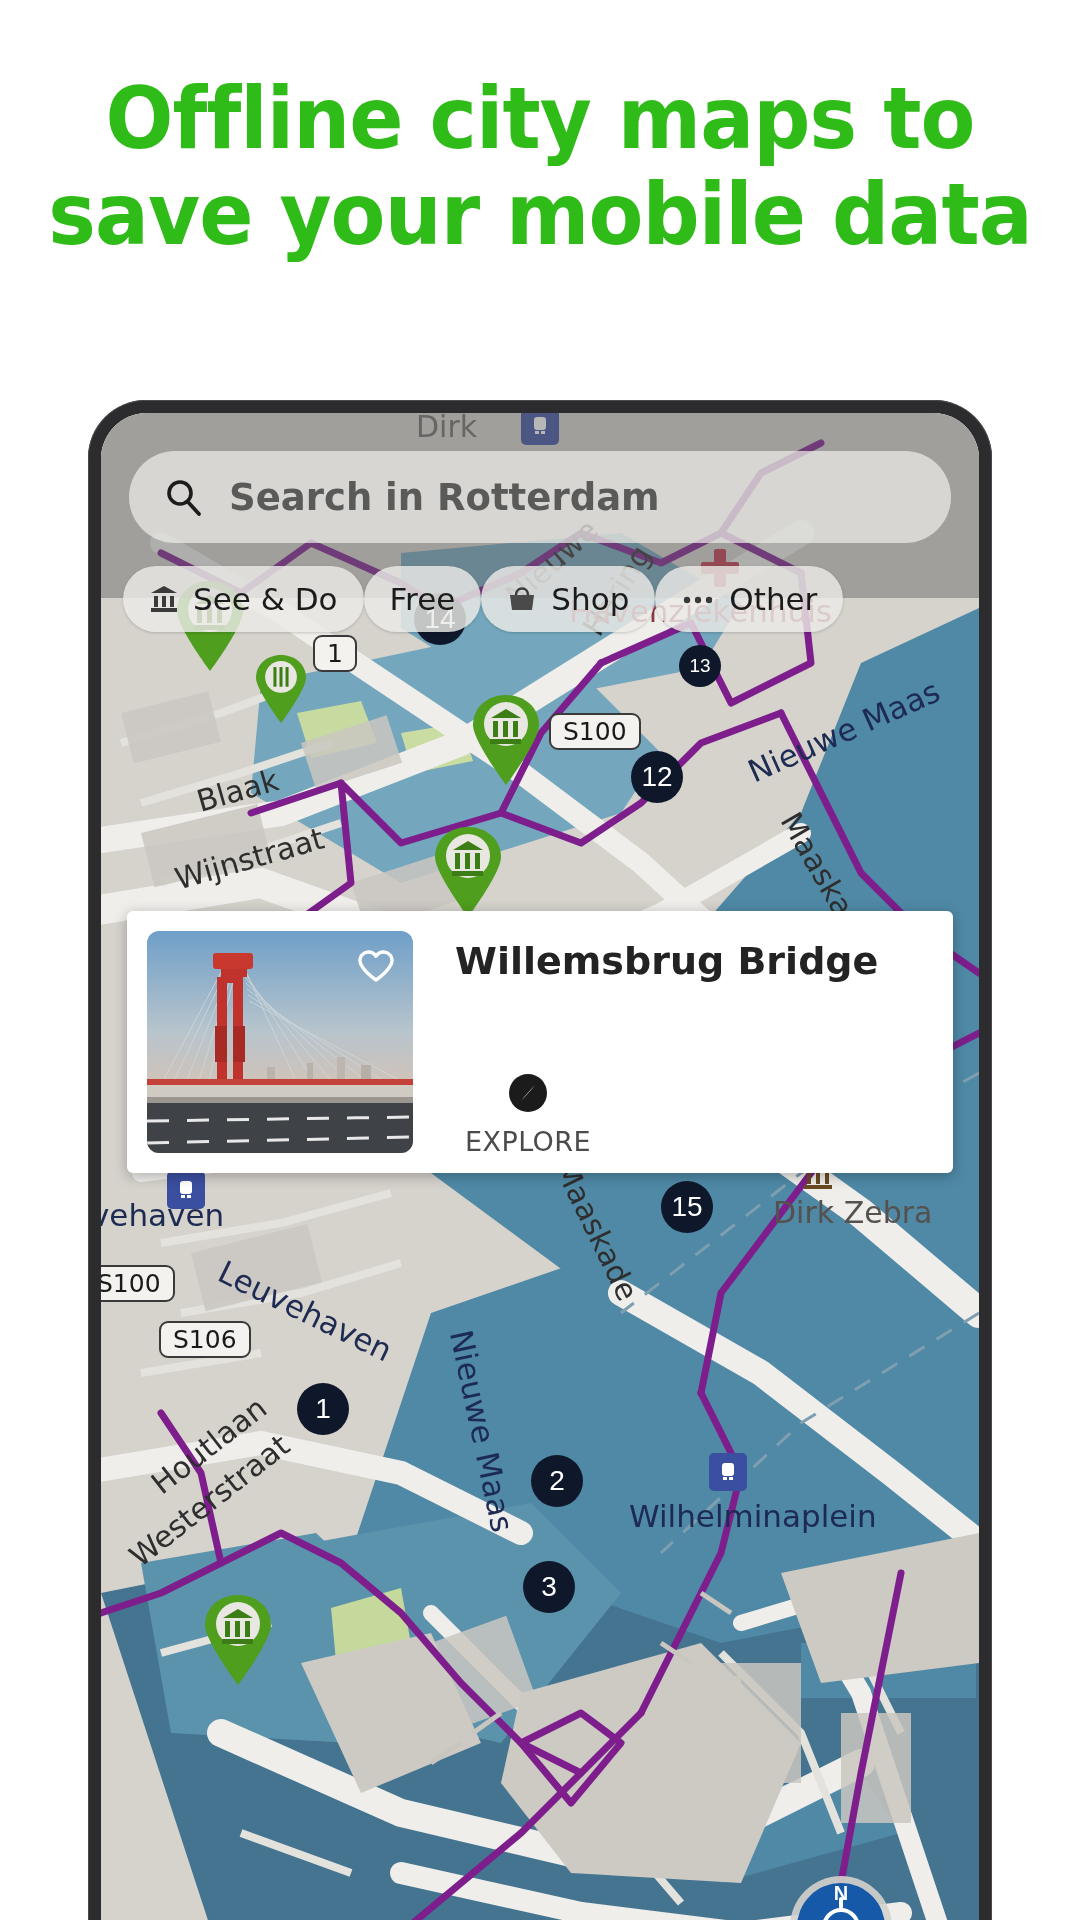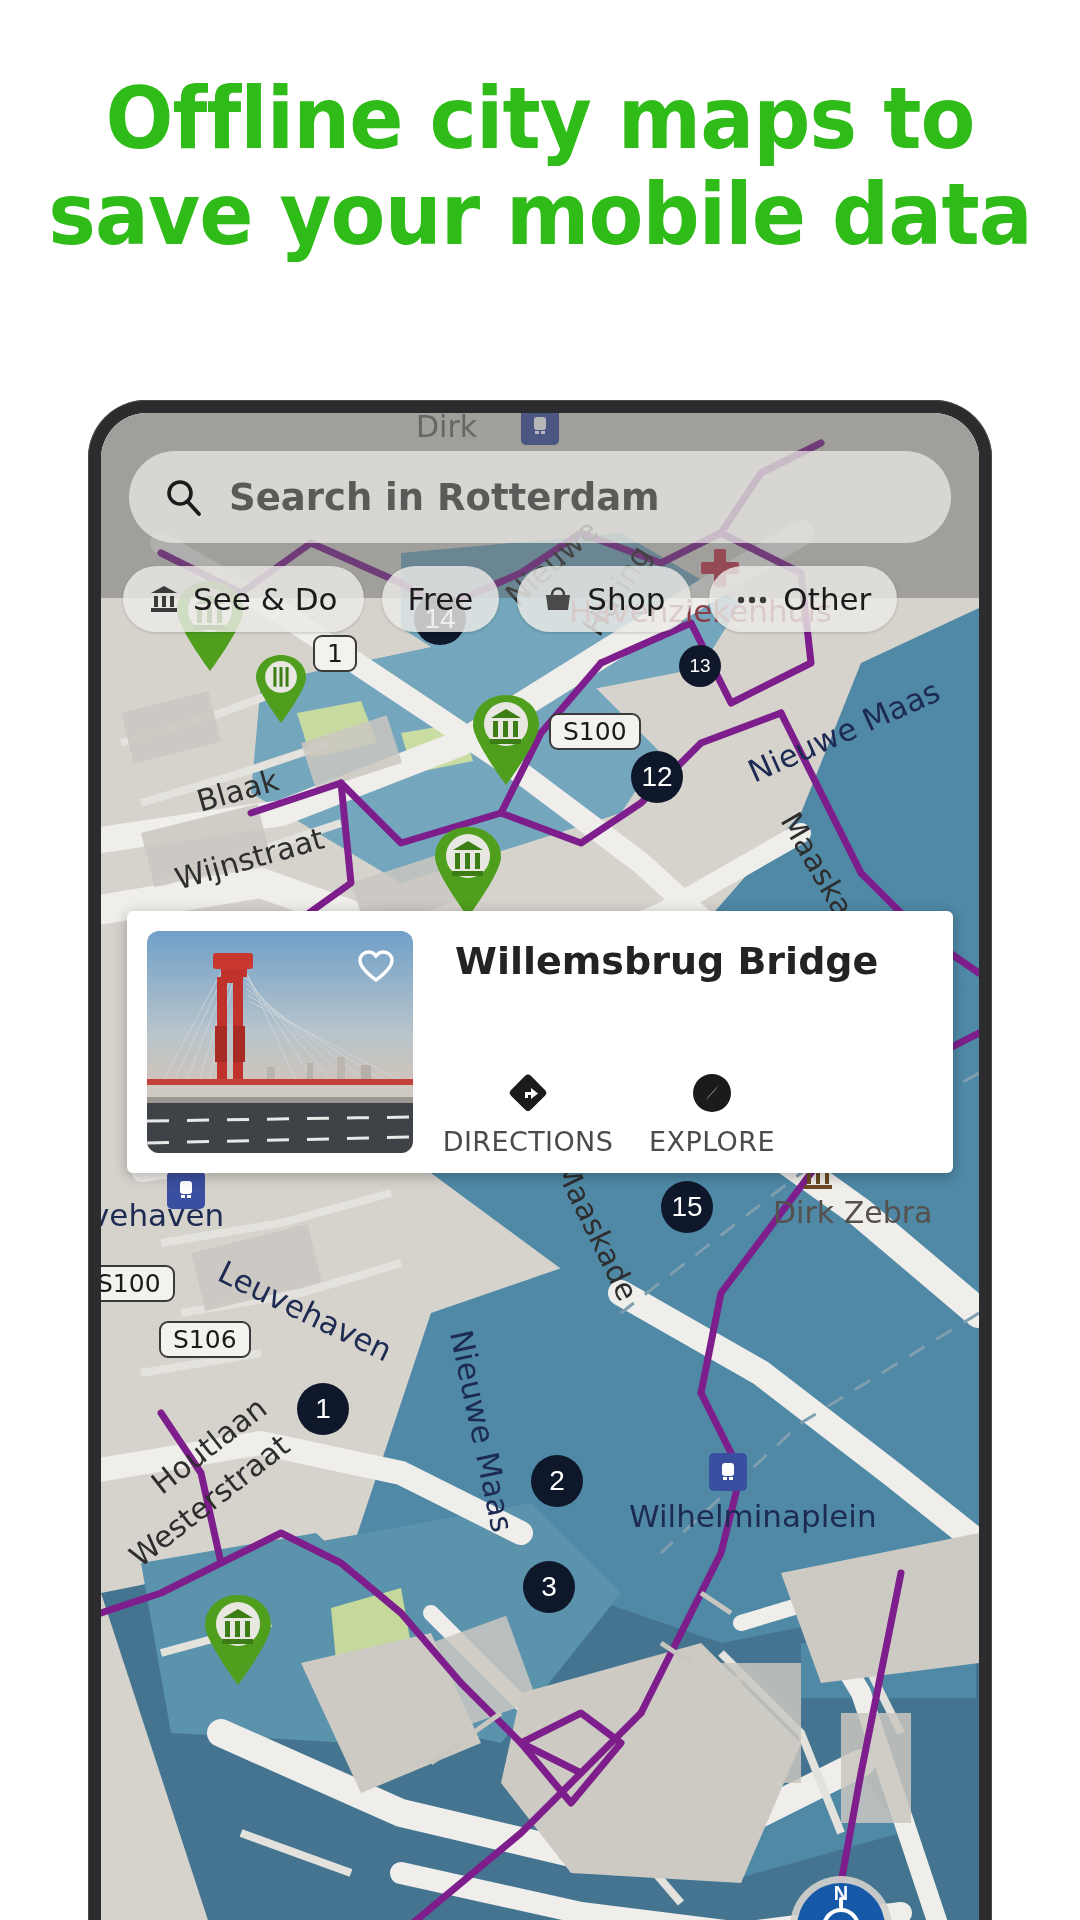--- a/index.html
+++ b/index.html
@@ -90,21 +90,20 @@
   }
 
   
   .chips {
     position: absolute;
     z-index: 8;
     left: 12px; top: 150px;
     width: 880px; height: 72px;
     display: flex;
     align-items: center;
-    gap: 18px;
     padding-left: 10px;
   }
   .chip {
     height: 66px;
     border-radius: 33px;
     background: rgba(235,234,231,0.82);
     display: flex;
     align-items: center;
     gap: 14px;
     padding: 0 26px;
@@ -613,27 +612,20 @@
           <path d="M21 35 C21 35 5 24 5 15.5 C5 10.5 9 7 13.5 7 C16.5 7 19.3 8.6 21 11.2 C22.7 8.6 25.5 7 28.5 7 C33 7 37 10.5 37 15.5 C37 24 21 35 21 35 Z" fill="none" stroke="#ffffff" stroke-width="3.4" stroke-linejoin="round"></path>
         </svg>
       </div>
 
       <div class="card-body">
         <div class="card-title">Willemsbrug Bridge</div>
 
         <div class="card-actions">
           <div class="card-action">
             <svg class="action-icon" viewBox="0 0 46 46">
-              <rect x="23" y="3" width="28" height="28" rx="4" transform="rotate(45 23 3)" fill="#1b1b1b"></rect>
-              <path d="M20 28 L20 22 L26 22 L26 18 L33 23.5 L26 29 L26 25 L23 25 L23 28 Z" fill="#ffffff"></path>
-            </svg>
-            <div class="action-label">DIRECTIONS</div>
-          </div>
-          <div class="card-action">
-            <svg class="action-icon" viewBox="0 0 46 46">
               <circle cx="23" cy="23" r="19" fill="#1b1b1b"></circle>
               <polygon points="30,15 20,26 16,31 26,20" fill="#ffffff"></polygon>
             </svg>
             <div class="action-label">EXPLORE</div>
           </div>
         </div>
       </div>
     </div>
 
     <svg class="compass" viewBox="0 0 108 108">

